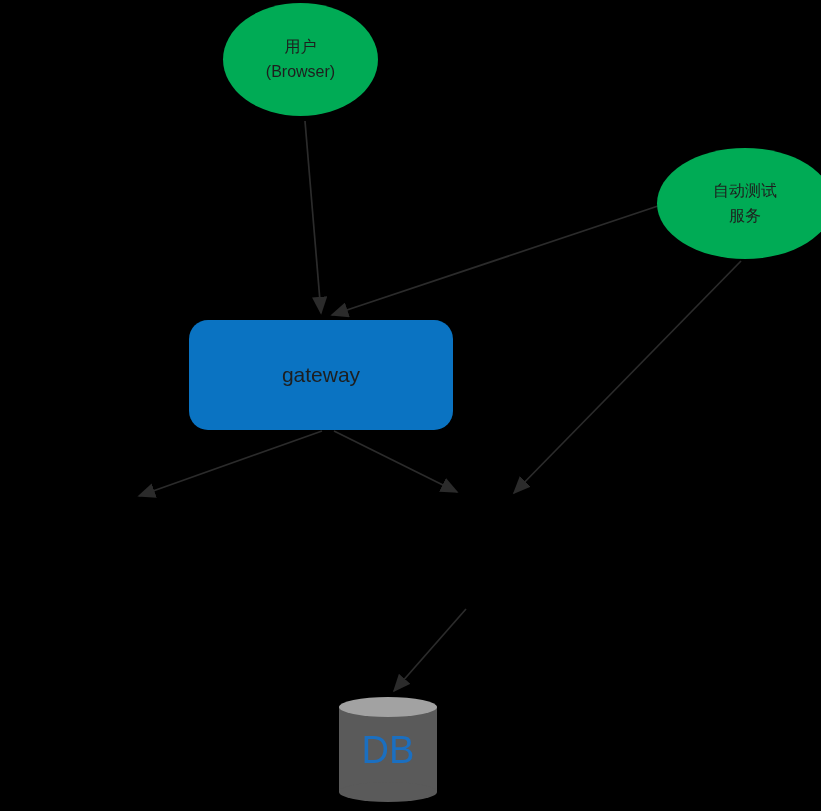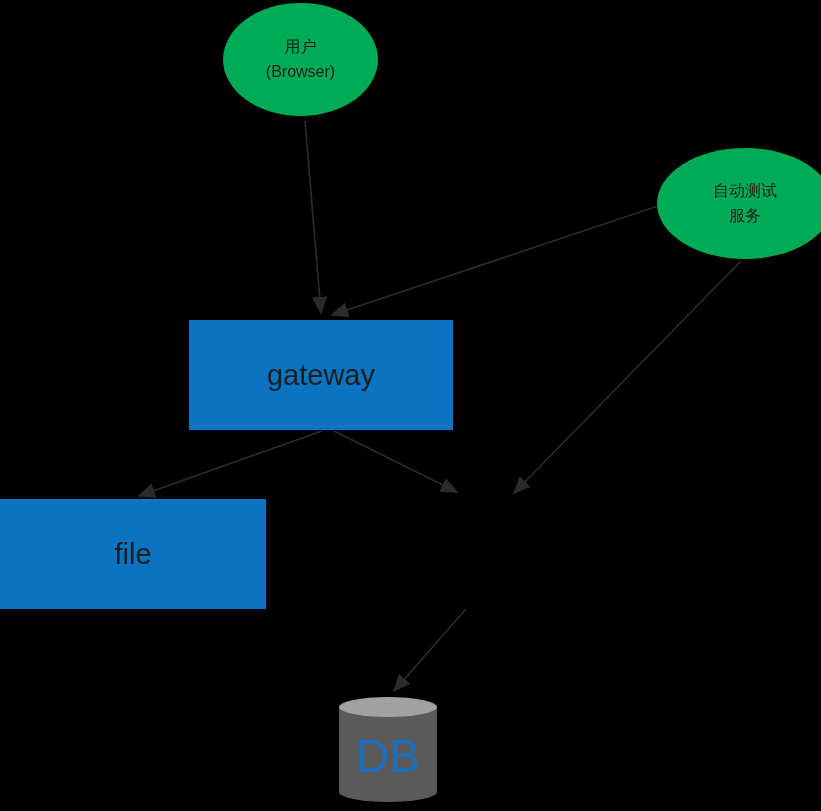--- a/index.html
+++ b/index.html
@@ -32,21 +32,22 @@
     color: var(--text-dark, #1e1e1e);
   }
   .ellipse {
     border-radius: 50%;
     background: var(--node-green, #00ab55);
     font-size: 16px;
     line-height: 1.55;
   }
   .rect {
     background: var(--node-blue, #0a73c2);
-    font-size: 29px;
+    font-size: 21px;
+    border-radius: 19px;
   }
   .node-browser  { left: 223px; top: 3px;   width: 155px; height: 113px; }
   .node-autotest { left: 657px; top: 148px; width: 176px; height: 111px; }
   .node-gateway  { left: 189px; top: 320px; width: 264px; height: 110px; }
   .node-file     { left: 0px;   top: 499px; width: 266px; height: 110px; }
   .node-user     { left: 333px; top: 499px; width: 265px; height: 109px; }
 
   .cylinder {
     position: absolute;
     left: 339px; top: 697px;
@@ -70,21 +71,21 @@
     left: 0; top: 0;
     width: 98px; height: 20px;
     border-radius: 50%;
     background: var(--cylinder-top, #a2a2a2);
   }
   .cyl-label {
     position: absolute;
     left: 0; top: 32px;
     width: 98px;
     text-align: center;
-    font-size: 46px;
+    font-size: 38px;
     color: var(--db-text, #1b6fc0);
   }
   .lbl-line { display: block; }
 </style>
 </head>
 <body>
 
 <div class="canvas">
 
   <svg class="edges" viewBox="0 0 821 811" xmlns="http://www.w3.org/2000/svg">
@@ -112,23 +113,20 @@
     <div>
       <span class="lbl-line">自动测试</span>
       <span class="lbl-line">服务</span>
     </div>
   </div>
 
   <div class="node rect node-gateway">
     <span>gateway</span>
   </div>
 
-  <div class="node rect node-file">
-    <span>file</span>
-  </div>
 
 
   <div class="cylinder">
     <div class="cyl-body"></div>
     <div class="cyl-bottom"></div>
     <div class="cyl-top"></div>
     <div class="cyl-label">DB</div>
   </div>
 
 </div>

